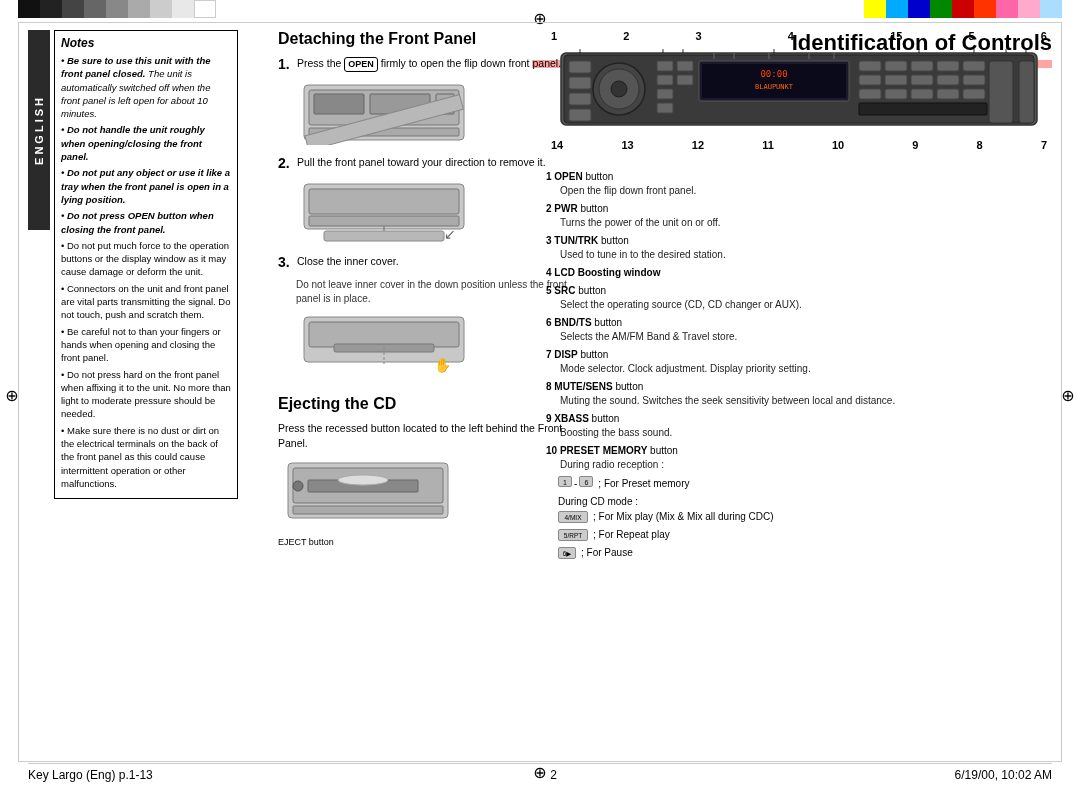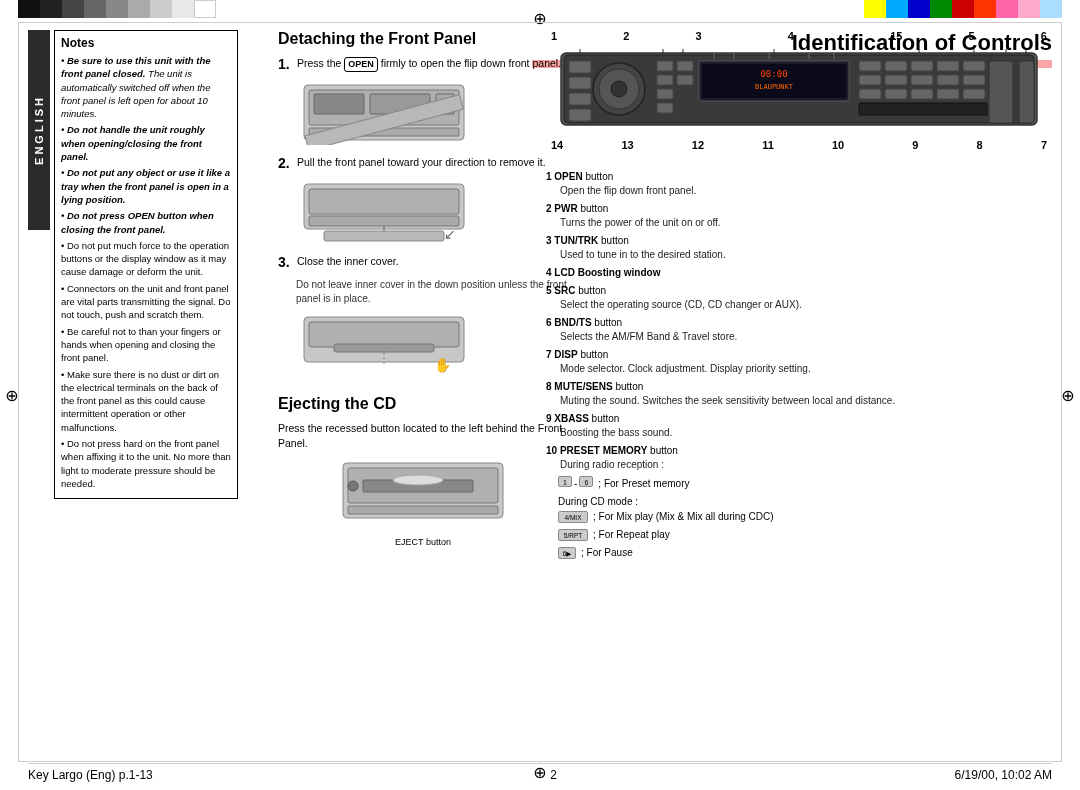--- a/index.html
+++ b/index.html
@@ -116,20 +116,21 @@
     
     .notes-box {
       position: absolute;
       top: 0;
       left: 26px;
       right: 0;
       border: 1px solid #000;
       padding: 5px 6px;
     }
     .notes-title {
+      font-style: italic;
       font-weight: bold;
       font-size: 12px;
       margin-bottom: 4px;
     }
     .notes-content p {
       font-size: 9.5px;
       line-height: 1.4;
       margin-bottom: 3px;
     }
     .notes-content p.bold-italic {
@@ -345,22 +346,22 @@
     <div class="notes-box">
       <div class="notes-title">Notes</div>
       <div class="notes-content">
         <p class="bold-italic">• Be sure to use this unit with the front panel closed. <span style="font-weight:normal;font-style:italic;">The unit is automatically switched off when the front panel is left open for about 10 minutes.</span></p>
         <p class="bold-italic">• Do not handle the unit roughly when opening/closing the front panel.</p>
         <p class="bold-italic">• Do not put any object or use it like a tray when the front panel is open in a lying position.</p>
         <p class="bold-italic">• Do not press OPEN button when closing the front panel.</p>
         <p>• Do not put much force to the operation buttons or the display window as it may cause damage or deform the unit.</p>
         <p>• Connectors on the unit and front panel are vital parts transmitting the signal. Do not touch, push and scratch them.</p>
         <p>• Be careful not to than your fingers or hands when opening and closing the front panel.</p>
+        <p>• Do not press hard on the front panel when affixing it to the unit. No more than light to moderate pressure should be needed.</p>
         <p>• Make sure there is no dust or dirt on the electrical terminals on the back of the front panel as this could cause intermittent operation or other malfunctions.</p>
-        <p>• Do not press hard on the front panel when affixing it to the unit. No more than light to moderate pressure should be needed.</p>
       </div>
     </div>
   </div>
 
   <div class="middle-column">
 
     <div class="detach-section">
       <div class="section-header first">Detaching the Front Panel</div>
 
       <div class="step">
@@ -415,21 +416,21 @@
 
           <text x="140" y="58" font-size="14" fill="#666">✋</text>
         </svg>
       </div>
     </div>
 
     <div class="eject-section">
       <div class="section-header">Ejecting the CD</div>
       <p style="font-size:10.5px;line-height:1.4;margin-bottom:8px;">Press the recessed button located to the left behind the Front Panel.</p>
 
-      <div style="text-align:center;">
+      <div style="">
         <svg width="180" height="75">
           <rect x="10" y="5" width="160" height="55" rx="4" fill="#c8c8c8" stroke="#888" stroke-width="1"></rect>
           <rect x="15" y="10" width="150" height="35" rx="2" fill="#b0b0b0" stroke="#777" stroke-width="1"></rect>
 
           <rect x="30" y="22" width="110" height="12" rx="1" fill="#888" stroke="#666" stroke-width="1"></rect>
 
           <circle cx="20" cy="28" r="5" fill="#777" stroke="#555" stroke-width="1"></circle>
           <rect x="15" y="48" width="150" height="8" rx="1" fill="#aaa" stroke="#777" stroke-width="1"></rect>
 
           <ellipse cx="85" cy="22" rx="25" ry="5" fill="#ddd" stroke="#aaa" stroke-width="1"></ellipse>

